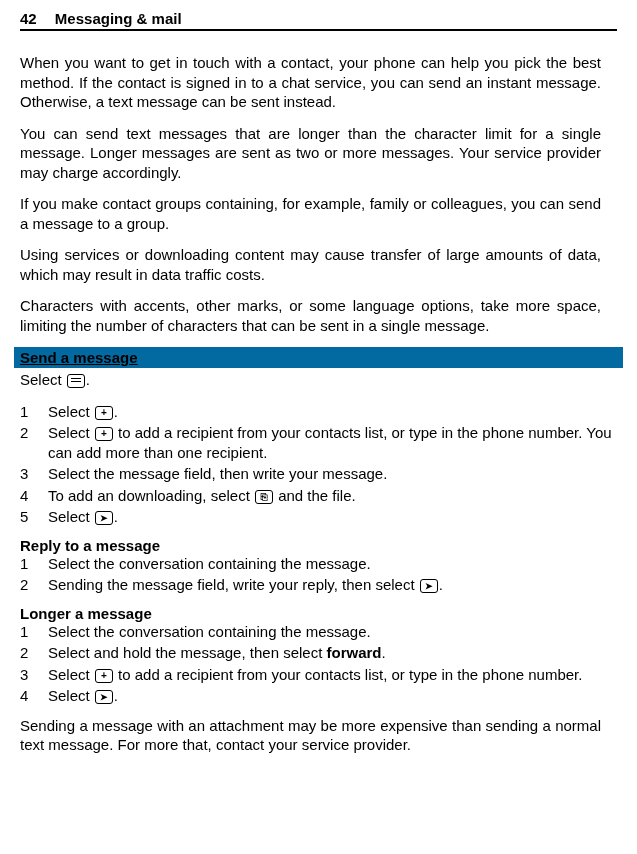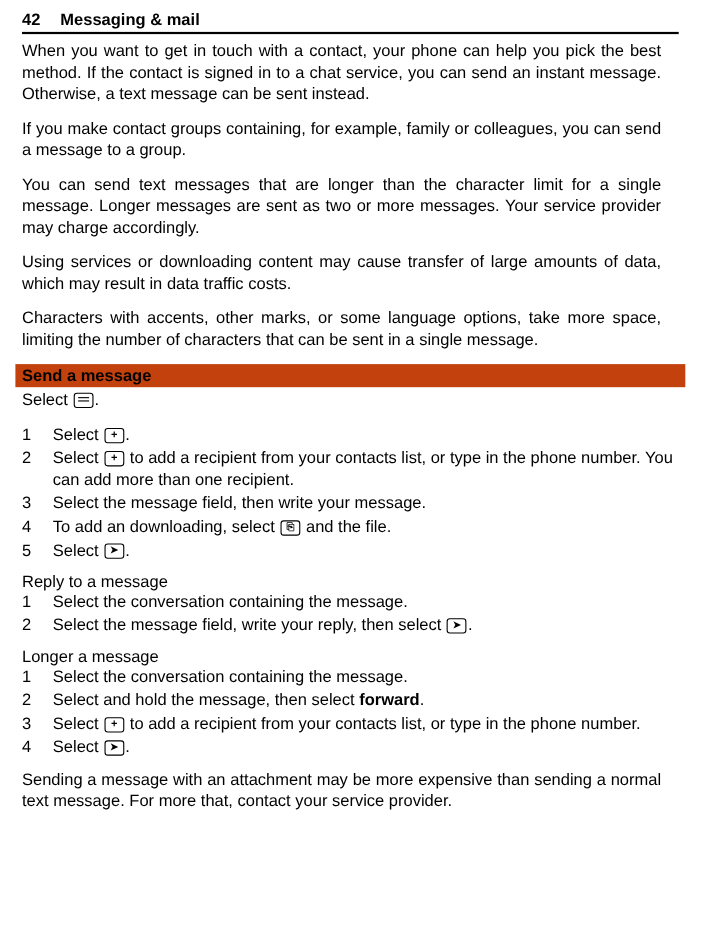--- a/index.html
+++ b/index.html
@@ -10,44 +10,45 @@
     color: #000;
     width: 637px;
     background: #fff;
   }
   .page {
     padding: 10px 20px 20px 20px;
   }
   .header {
     border-bottom: 2px solid #000;
     padding-bottom: 2px;
-    margin-bottom: 6px;
+    margin-bottom: 22px;
   }
   .header-num {
     font-weight: bold;
     display: inline-block;
     margin-right: 14px;
   }
   .header-title {
     font-weight: bold;
     display: inline-block;
   }
   p {
     margin: 0 16px 12px 0;
     line-height: 1.3;
     text-align: justify;
   }
   .section-head {
-    background: #c2410c;
+    background: #0369a1;
     font-weight: bold;
     padding: 2px 6px;
     margin: 6px -6px 2px -6px;
+    text-decoration: underline;
   }
   .subhead {
-    font-weight: normal;
+    font-weight: bold;
     margin-top: 10px;
   }
   .icon {
     display: inline-block;
     vertical-align: middle;
     width: 18px;
     height: 14px;
     border: 1.5px solid #000;
     border-radius: 3px;
     position: relative;
@@ -92,22 +93,22 @@
 </head>
 <body>
 
 <div class="page">
   <div class="header">
     <span class="header-num">42</span>
     <span class="header-title">Messaging &amp; mail</span>
   </div>
 
   <p>When you want to get in touch with a contact, your phone can help you pick the best method. If the contact is signed in to a chat service, you can send an instant message. Otherwise, a text message can be sent instead.</p>
+  <p>You can send text messages that are longer than the character limit for a single message. Longer messages are sent as two or more messages. Your service provider may charge accordingly.</p>
   <p>If you make contact groups containing, for example, family or colleagues, you can send a message to a group.</p>
-  <p>You can send text messages that are longer than the character limit for a single message. Longer messages are sent as two or more messages. Your service provider may charge accordingly.</p>
   <p>Using services or downloading content may cause transfer of large amounts of data, which may result in data traffic costs.</p>
   <p>Characters with accents, other marks, or some language options, take more space, limiting the number of characters that can be sent in a single message.</p>
 
   <div class="section-head">Send a message</div>
   <p>
     <span>Select </span><span class="icon icon-msg"></span><span>.</span>
   </p>
 
   <ol class="steps">
     <li>
@@ -122,21 +123,21 @@
     </li>
     <li>
       <span>Select </span><span class="icon icon-send"></span><span>.</span>
     </li>
   </ol>
 
   <div class="subhead">Reply to a message</div>
   <ol class="steps">
     <li>Select the conversation containing the message.</li>
     <li>
-      <span>Select the message field, write your reply, then select </span><span class="icon icon-send"></span><span>.</span>
+      <span>Sending the message field, write your reply, then select </span><span class="icon icon-send"></span><span>.</span>
     </li>
   </ol>
 
   <div class="subhead">Longer a message</div>
   <ol class="steps">
     <li>Select the conversation containing the message.</li>
     <li>
       <span>Select and hold the message, then select </span><span class="kw">forward</span><span>.</span>
     </li>
     <li>

